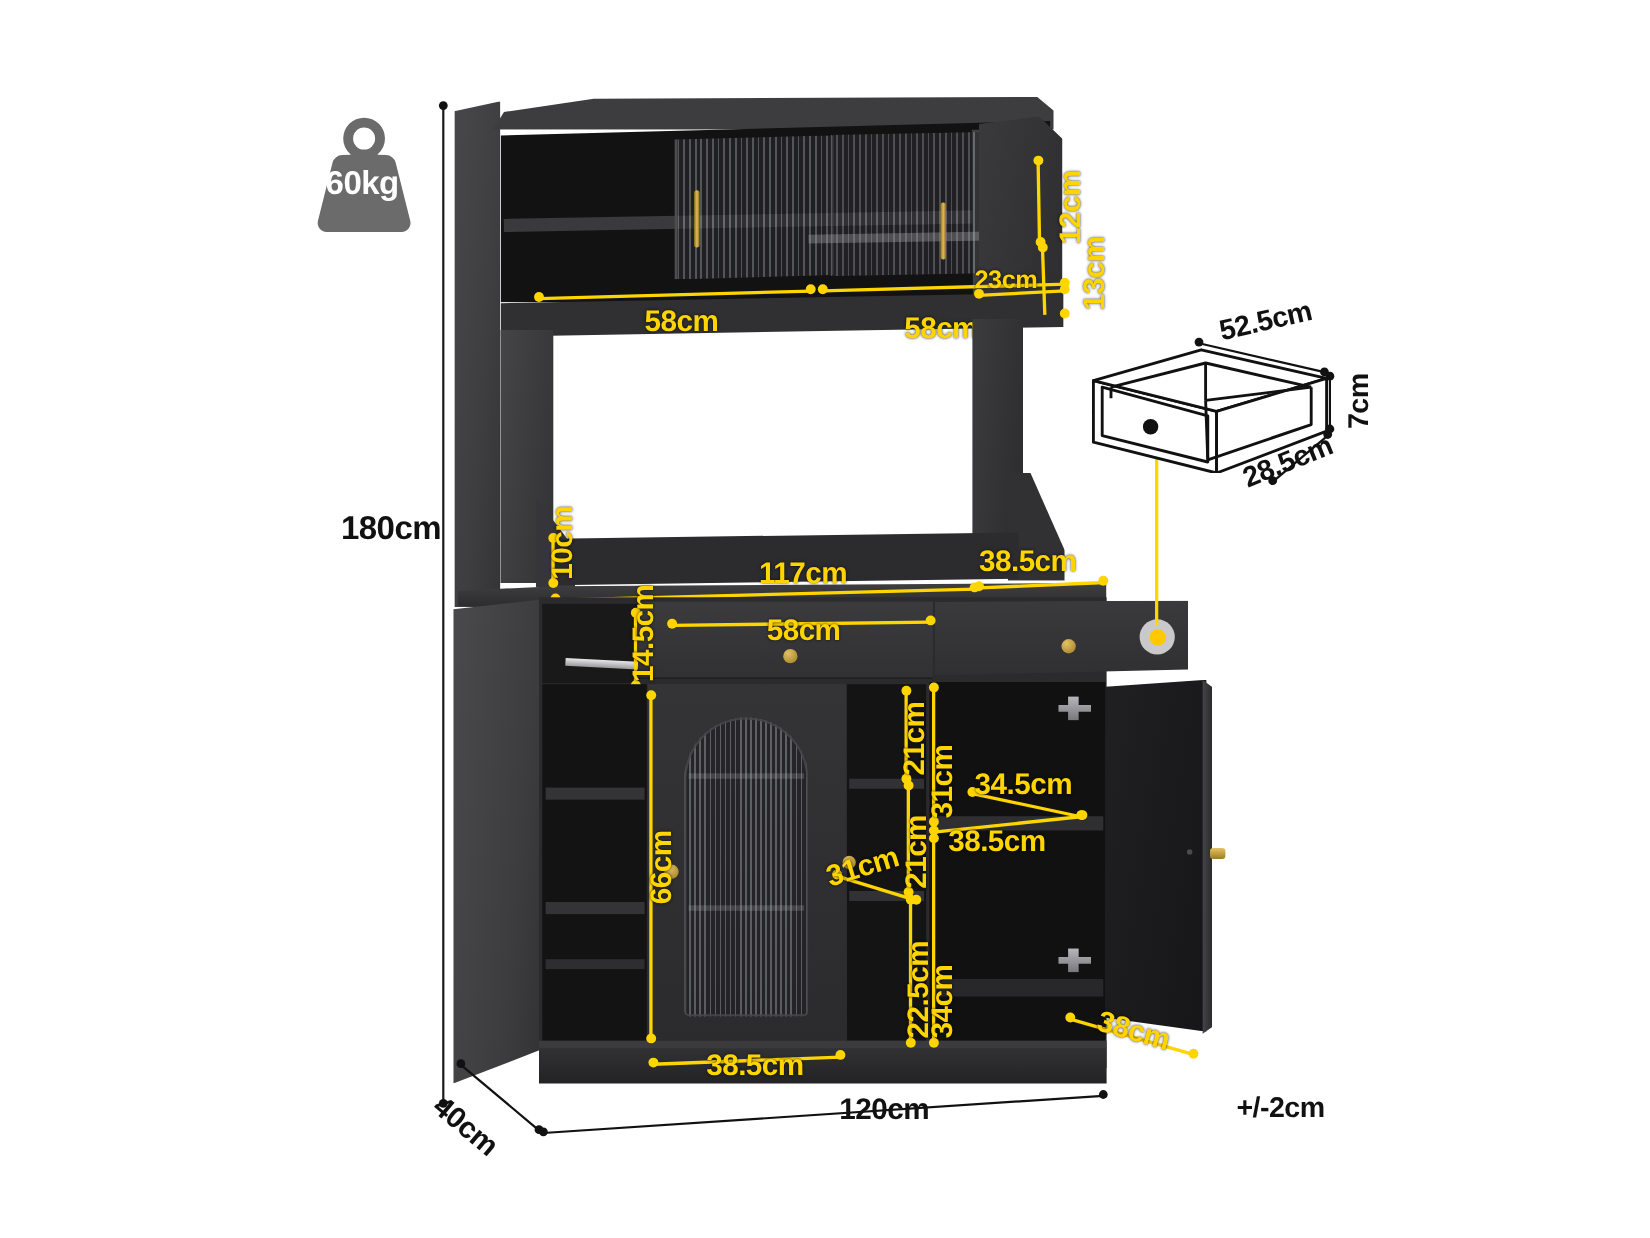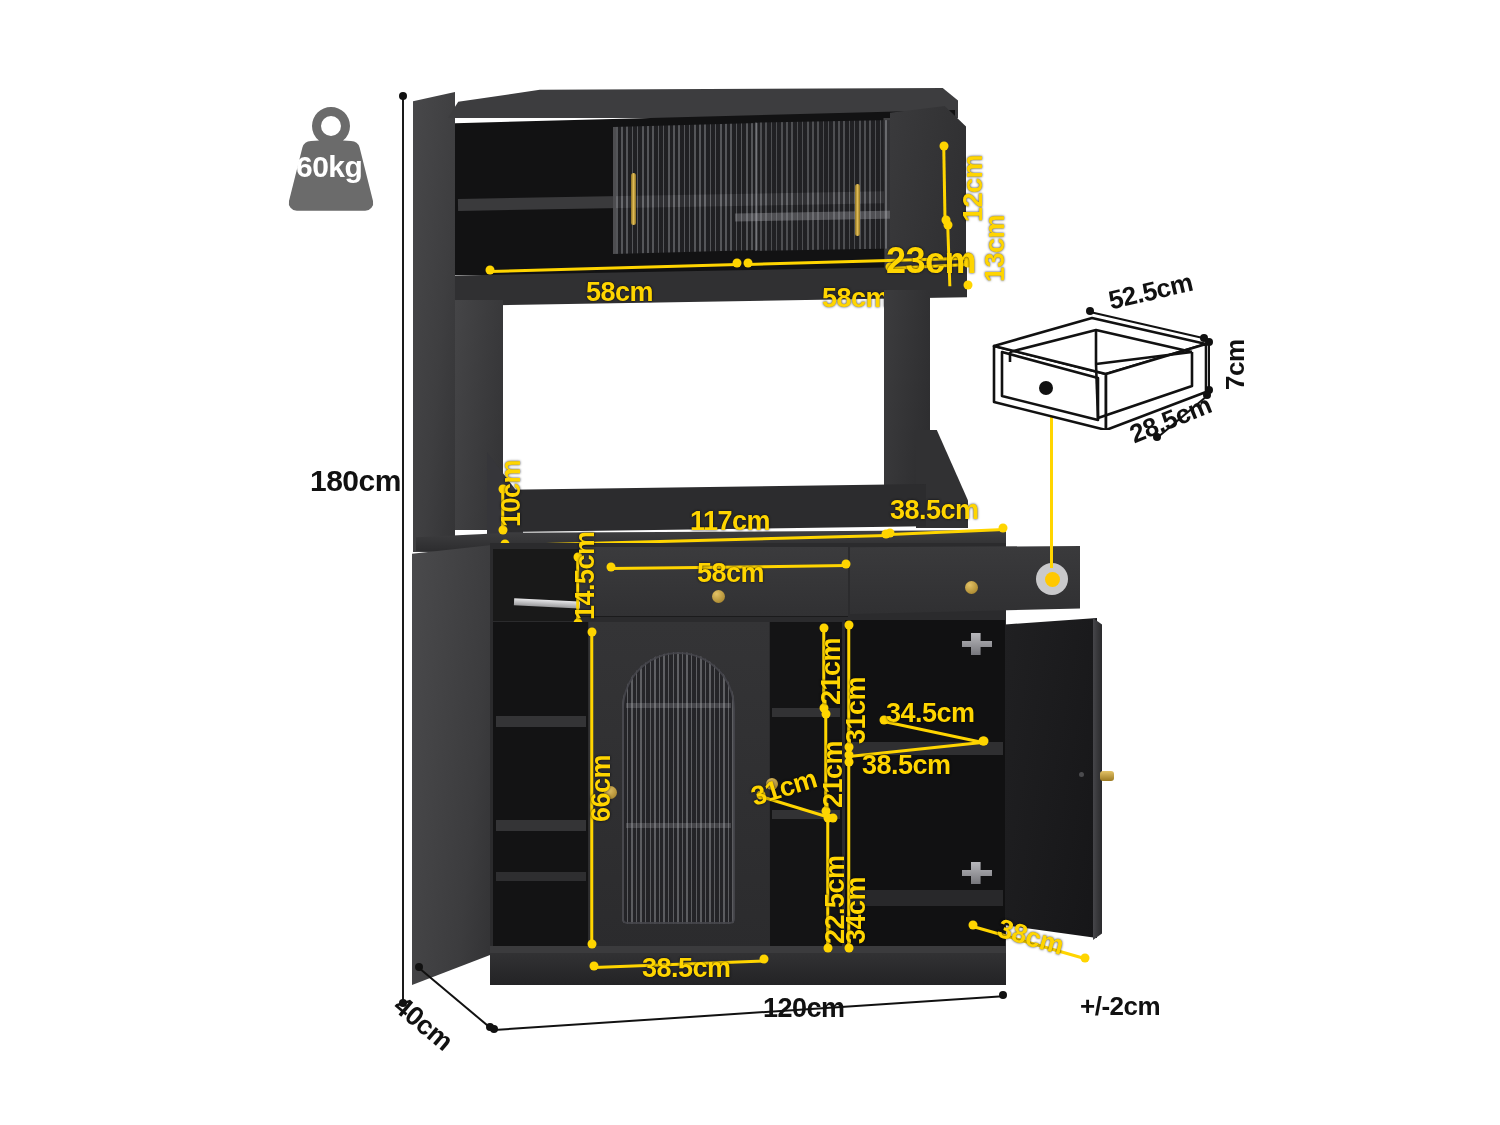--- a/index.html
+++ b/index.html
@@ -119,21 +119,21 @@
   <div class="dim" style="left:586px; top:279px; font-size:27px;">58cm</div>
 
   <div class="ddot" style="left:748px; top:263px;"></div>
   <div class="dlinex" style="left:748px; top:263px; width:222px; transform:rotate(-1.6deg);"></div>
   <div class="ddot" style="left:968px; top:257px;"></div>
   <div class="dim" style="left:822px; top:285px; font-size:27px;">58cm</div>
 
   <div class="ddot" style="left:890px; top:267px;"></div>
   <div class="dlinex" style="left:890px; top:267px; width:78px; transform:rotate(-3deg);"></div>
   <div class="ddot" style="left:968px; top:263px;"></div>
-  <div class="dim" style="left:886px; top:243px; font-size:36px;">23cm</div>
+  <div class="dim" style="left:886px; top:243px; font-size:23px;">23cm</div>
 
   <div class="ddot" style="left:944px; top:146px;"></div>
   <div class="dlinex" style="left:944px; top:146px; width:74px; transform:rotate(89deg);"></div>
   <div class="ddot" style="left:946px; top:220px;"></div>
   <div class="dim rot90" style="left:960px; top:222px; font-size:27px;">12cm</div>
 
   <div class="ddot" style="left:948px; top:225px;"></div>
   <div class="dlinex" style="left:948px; top:225px; width:60px; transform:rotate(88deg);"></div>
   <div class="ddot" style="left:968px; top:285px;"></div>
   <div class="dim rot90" style="left:982px; top:282px; font-size:27px;">13cm</div>
@@ -317,21 +317,21 @@
   <div class="ddot blk" style="left:419px; top:967px;"></div>
   <div class="dlinex blk" style="left:419px; top:967px; width:93px; transform:rotate(40deg);"></div>
   <div class="ddot blk" style="left:490px; top:1027px;"></div>
   <div class="dim blk" style="left:406px; top:992px; font-size:27px; transform:rotate(40deg); transform-origin:left top;">40cm</div>
 
   <div class="ddot blk" style="left:494px; top:1029px;"></div>
   <div class="dlinex blk" style="left:494px; top:1029px; width:510px; transform:rotate(-3.8deg);"></div>
   <div class="ddot blk" style="left:1003px; top:995px;"></div>
   <div class="dim blk" style="left:763px; top:995px; font-size:27px;">120cm</div>
 
-  <div class="dim blk" style="left:1080px; top:993px; font-size:26px;">+/-2cm</div>
+  <div class="dim blk" style="left:1124px; top:993px; font-size:26px;">+/-2cm</div>
 
   <svg class="abs" style="left:988px; top:300px;" width="250" height="130" viewBox="0 0 250 130">
 
     <g fill="none" stroke="#111" stroke-width="2.6" stroke-linejoin="round">
 
       <polygon points="6,46 6,102 118,130 118,74" fill="#fff"></polygon>
 
       <polygon points="14,52 14,96 110,120 110,78" fill="#fff"></polygon>
 
       <polygon points="6,46 104,18 218,44 118,74" fill="#fff"></polygon>

